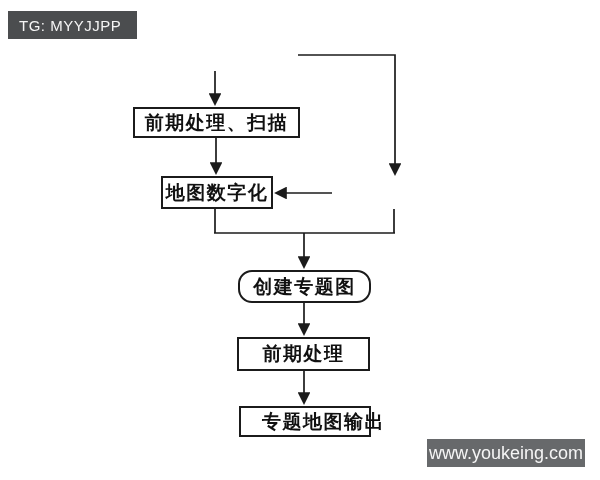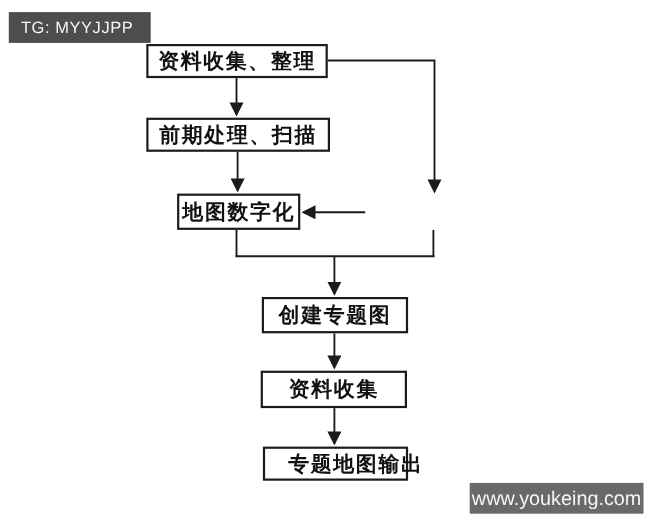--- a/index.html
+++ b/index.html
@@ -34,21 +34,21 @@
     justify-content: center;
     font-size: 19px;
     font-weight: 600;
     letter-spacing: 1.5px;
     white-space: nowrap;
   }
   #box-collect    { left: 133px; top: 40px;  width: 165px; height: 31px; }
   #box-preprocess { left: 133px; top: 107px; width: 167px; height: 31px; font-family: Liberation Serif, serif; }
   #box-digitize   { left: 161px; top: 176px; width: 112px; height: 33px; }
   #box-attribute  { left: 332px; top: 177px; width: 127px; height: 32px; }
-  #box-thematic   { left: 238px; top: 270px; width: 133px; height: 33px; }
+  #box-thematic   { left: 238px; top: 270px; width: 133px; height: 33px; border-radius: 14px; }
   #box-decorate   { left: 237px; top: 337px; width: 133px; height: 34px; }
   #box-output     { left: 239px; top: 406px; width: 132px; height: 31px; padding-left: 37px; }
 
   .tag-label {
     position: absolute;
     left: 8px;
     top: 11px;
     width: 129px;
     height: 28px;
     box-sizing: border-box;
@@ -102,28 +102,27 @@
     <line x1="215" y1="209" x2="215" y2="233" stroke="#1b1b1b" stroke-width="1.7"></line>
     <line x1="394" y1="209" x2="394" y2="233" stroke="#1b1b1b" stroke-width="1.7"></line>
     <line x1="214" y1="233" x2="395" y2="233" stroke="#1b1b1b" stroke-width="1.7"></line>
     <line x1="304" y1="233" x2="304" y2="267" stroke="#1b1b1b" stroke-width="1.7" marker-end="url(#arrow)"></line>
 
     <line x1="304" y1="303" x2="304" y2="334" stroke="#1b1b1b" stroke-width="1.7" marker-end="url(#arrow)"></line>
 
     <line x1="304" y1="371" x2="304" y2="403" stroke="#1b1b1b" stroke-width="1.7" marker-end="url(#arrow)"></line>
   </svg>
 
-  <div class="flow-box" id="box-collect">资料收集、整理</div>
 
   <div class="flow-box" id="box-preprocess">前期处理、扫描</div>
 
   <div class="flow-box" id="box-digitize">地图数字化</div>
 
 
   <div class="flow-box" id="box-thematic">创建专题图</div>
 
-  <div class="flow-box" id="box-decorate">资料收集</div>
+  <div class="flow-box" id="box-decorate">前期处理</div>
 
   <div class="flow-box" id="box-output">专题地图输出</div>
 
   <div class="site-label">www.youkeing.com</div>
 
 </div>
 
 </body></html>

